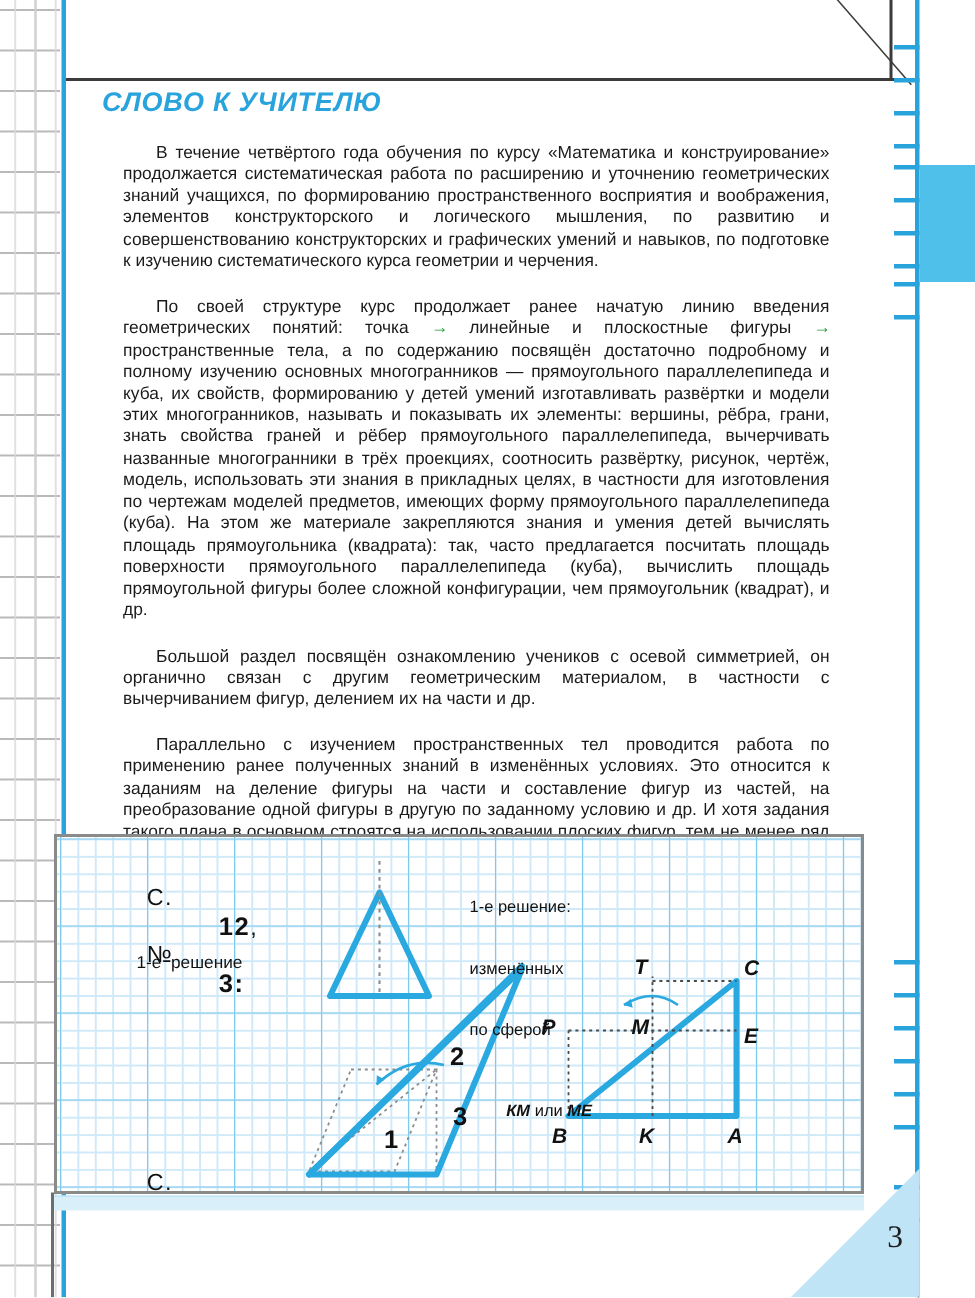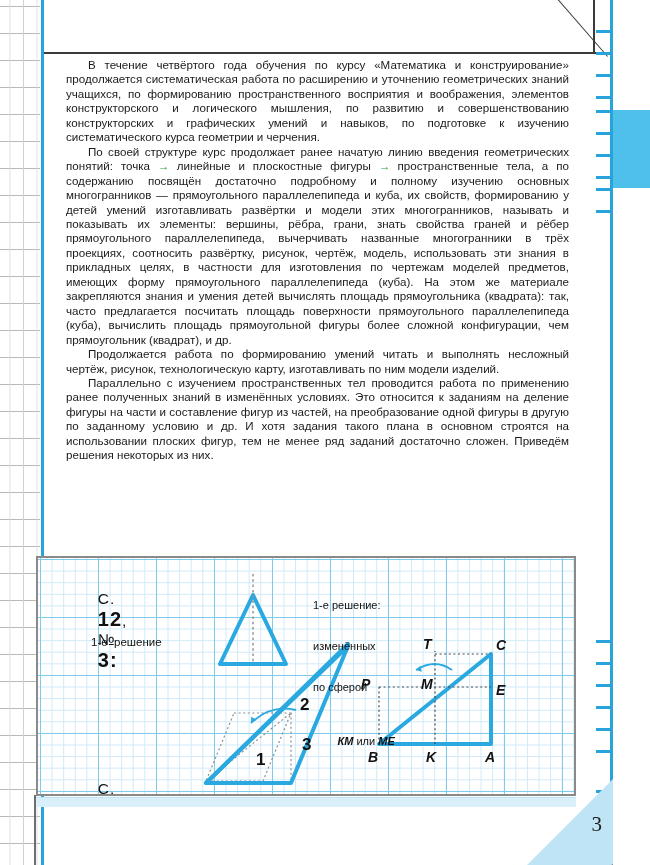--- a/index.html
+++ b/index.html
@@ -139,21 +139,21 @@
 
   .body-text {
     font-family: "Liberation Sans", sans-serif;
     font-size: 11.6px;
     line-height: 14.45px;
     color: #1a1a1a;
     text-align: justify;
     text-justify: inter-word;
     margin: 0;
   }
-  .body-text p { margin: 0; text-indent: 22px; }
+  .body-text p { margin: 16px; text-indent: 22px; }
   .arrow-g {
     color: #27a03a;
     font-weight: bold;
     letter-spacing: -1px;
   }
 
   
   .figure-panel {
     position: absolute;
     left: 36px; top: 556px;
@@ -188,21 +188,21 @@
 
   .fig-svg { position: absolute; left: 0; top: 0; }
 
   .fig-label {
     position: absolute;
     font-family: "Liberation Sans", sans-serif;
     color: #111111;
     white-space: pre;
   }
   .lbl-ref   { font-size: 15.5px; letter-spacing: 1px; }
-  .lbl-ref b { font-size: 20px; }
+  .lbl-ref b { font-size: 17px; margin-left: 48px; }
   .lbl-small { font-size: 11.5px; }
   .lbl-note  { font-size: 11px; line-height: 13.6px; }
   .lbl-note i{ font-style: italic; font-weight: bold; }
   .lbl-vtx   { font-size: 14px; font-weight: bold; font-style: italic; }
   .lbl-num   { font-size: 17px; font-weight: bold; }
 </style>
 </head>
 <body>
 
 <div id="page">
@@ -232,25 +232,26 @@
   <div class="tick" style="top:640px"></div>
   <div class="tick" style="top:662px"></div>
   <div class="tick" style="top:684px"></div>
   <div class="tick" style="top:706px"></div>
   <div class="tick" style="top:728px"></div>
   <div class="tick" style="top:750px"></div>
   <div class="tick" style="top:790px"></div>
   <div class="tick" style="top:812px"></div>
 
   <div class="content">
+    <h1 class="heading">СЛОВО  К  УЧИТЕЛЮ</h1>
 
     <div class="body-text">
       <p>В течение четвёртого года обучения по курсу «Математика и конструирование» продолжается систематическая работа по расширению и уточнению геометрических знаний учащихся, по формированию пространственного восприятия и воображения, элементов конструкторского и логического мышления, по развитию и совершенствованию конструкторских и графических умений и навыков, по подготовке к изучению систематического курса геометрии и черчения.</p>
       <p id="para2">По своей структуре курс продолжает ранее начатую линию введения геометрических понятий: точка <span class="arrow-g" style="color: rgb(39, 160, 58);">→</span> линейные и плоскостные фигуры <span class="arrow-g" style="color: rgb(39, 160, 58);">→</span> пространственные тела, а по содержанию посвящён достаточно подробному и полному изучению основных многогранников — прямоугольного параллелепипеда и куба, их свойств, формированию у детей умений изготавливать развёртки и модели этих многогранников, называть и показывать их элементы: вершины, рёбра, грани, знать свойства граней и рёбер прямоугольного параллелепипеда, вычерчивать названные многогранники в трёх проекциях, соотносить развёртку, рисунок, чертёж, модель, использовать эти знания в прикладных целях, в частности для изготовления по чертежам моделей предметов, имеющих форму прямоугольного параллелепипеда (куба). На этом же материале закрепляются знания и умения детей вычислять площадь прямоугольника (квадрата): так, часто предлагается посчитать площадь поверхности прямоугольного параллелепипеда (куба), вычислить площадь прямоугольной фигуры более сложной конфигурации, чем прямоугольник (квадрат), и др.</p>
-      <p>Продолжается работа по формированию умений читать и выполнять несложный чертёж, рисунок, технологическую карту, изготавливать по ним модели изделий.</p>
+      <p>Большой раздел посвящён ознакомлению учеников с осевой симметрией, он органично связан с другим геометрическим материалом, в частности с вычерчиванием фигур, делением их на части и др.</p>
       <p>Параллельно с изучением пространственных тел проводится работа по применению ранее полученных знаний в изменённых условиях. Это относится к заданиям на деление фигуры на части и составление фигур из частей, на преобразование одной фигуры в другую по заданному условию и др. И хотя задания такого плана в основном строятся на использовании плоских фигур, тем не менее ряд заданий достаточно сложен. Приведём решения некоторых из них.</p>
     </div>
   </div>
 
   <div class="figure-panel">
     <div class="fig-grid-fine"></div>
     <div class="fig-grid-bold"></div>
 
     <svg class="fig-svg" width="540" height="240" viewBox="0 0 540 240">
 

